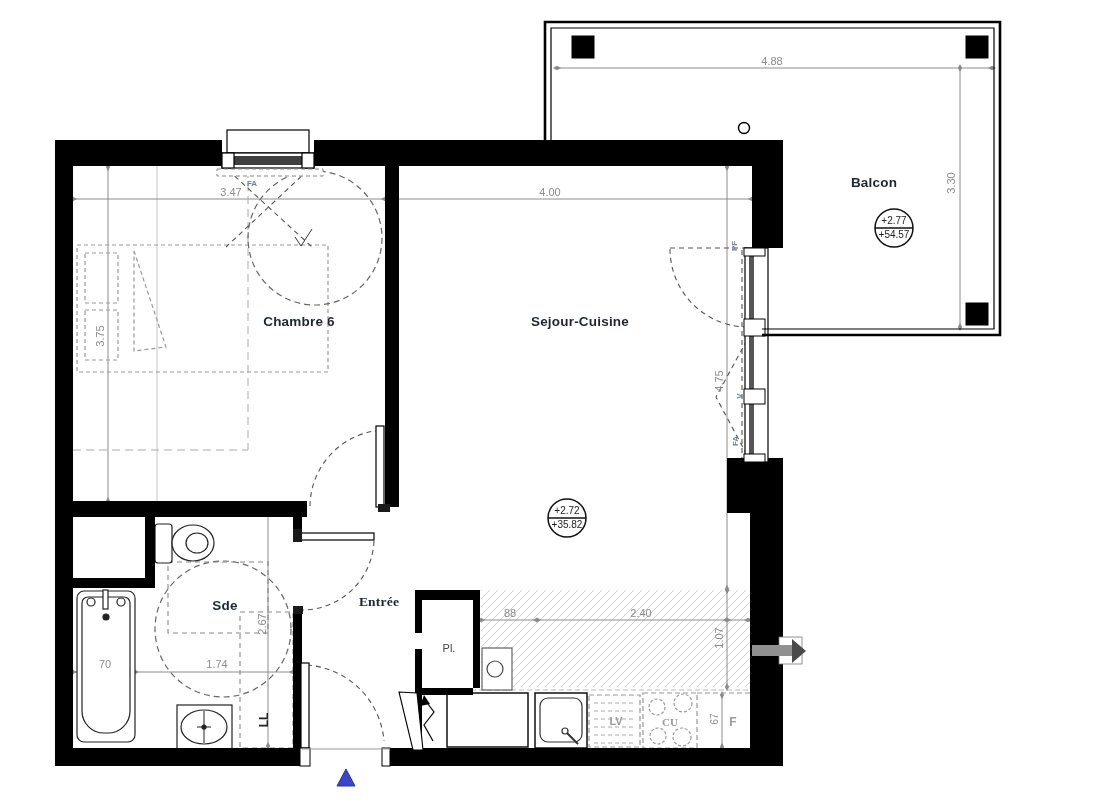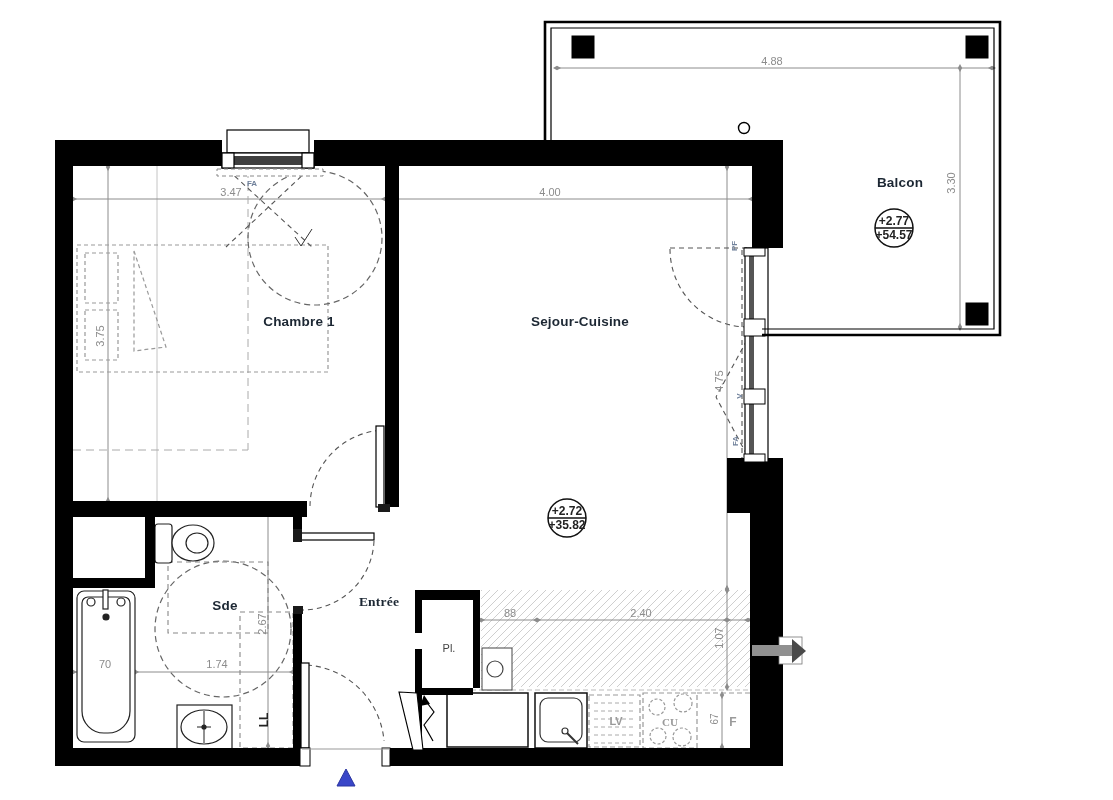--- a/index.html
+++ b/index.html
@@ -6,21 +6,21 @@
   #plan{position:relative;width:1113px;height:800px;background:#fff;overflow:hidden;
         font-family:"Liberation Sans",sans-serif;}
   #plan svg{position:absolute;left:0;top:0;}
   .lbl{position:absolute;transform:translate(-50%,-50%);white-space:nowrap;line-height:1;}
   .rot{transform:translate(-50%,-50%) rotate(-90deg);}
   .room{font-weight:bold;font-size:13.5px;color:#1c2733;letter-spacing:.2px;}
   .dim{font-size:11px;color:#8c8c8c;}
   .opening{font-size:8px;font-weight:bold;color:#70819b;}
   .equip{font-size:11px;color:#444;}
   .equip-gray{font-size:11px;font-weight:bold;color:#9a9a9a;}
-  .lvl{font-size:12px;font-weight:bold;color:#222;}
+  .lvl{font-size:10px;font-weight:normal;color:#222;}
   .ll{font-size:12px;font-weight:bold;color:#222;}
 </style>
 </head>
 <body>
 
 <div id="plan">
 
 <svg width="1113" height="800" viewBox="0 0 1113 800">
   <defs>
     <pattern id="hatch" width="8" height="8" patternUnits="userSpaceOnUse">
@@ -209,23 +209,23 @@
   <g fill="#fff" stroke="#111" stroke-width="1.5">
     <circle cx="567" cy="518" r="19"></circle>
     <line x1="548" y1="518" x2="586" y2="518"></line>
     <circle cx="894" cy="228" r="19"></circle>
     <line x1="875" y1="228" x2="913" y2="228"></line>
   </g>
 
   <polygon points="337,786 355,786 346,769" fill="#3946c8" stroke="#2b35a0" stroke-width="1"></polygon>
 </svg>
 
-  <div class="lbl room" style="left:299px;top:322px;">Chambre 1</div>
+  <div class="lbl room" style="left:299px;top:322px;">Chambre 6</div>
   <div class="lbl room" style="left:580px;top:322px;">Sejour-Cuisine</div>
-  <div class="lbl room" style="left:874px;top:183px;margin-left:26px;">Balcon</div>
+  <div class="lbl room" style="left:874px;top:183px;">Balcon</div>
   <div class="lbl room" style="left:225px;top:606px;">Sde</div>
   <div class="lbl room" style="left:379px;top:602px;font-family:Liberation Serif, serif;">Entrée</div>
 
   <div class="lbl dim" style="left:231px;top:192px;">3.47</div>
   <div class="lbl dim rot" style="left:100px;top:336px;">3.75</div>
   <div class="lbl dim" style="left:550px;top:192px;">4.00</div>
   <div class="lbl dim rot" style="left:719px;top:381px;">4.75</div>
   <div class="lbl dim" style="left:772px;top:61px;">4.88</div>
   <div class="lbl dim rot" style="left:951px;top:183px;">3.30</div>
   <div class="lbl dim" style="left:217px;top:664px;">1.74</div>

